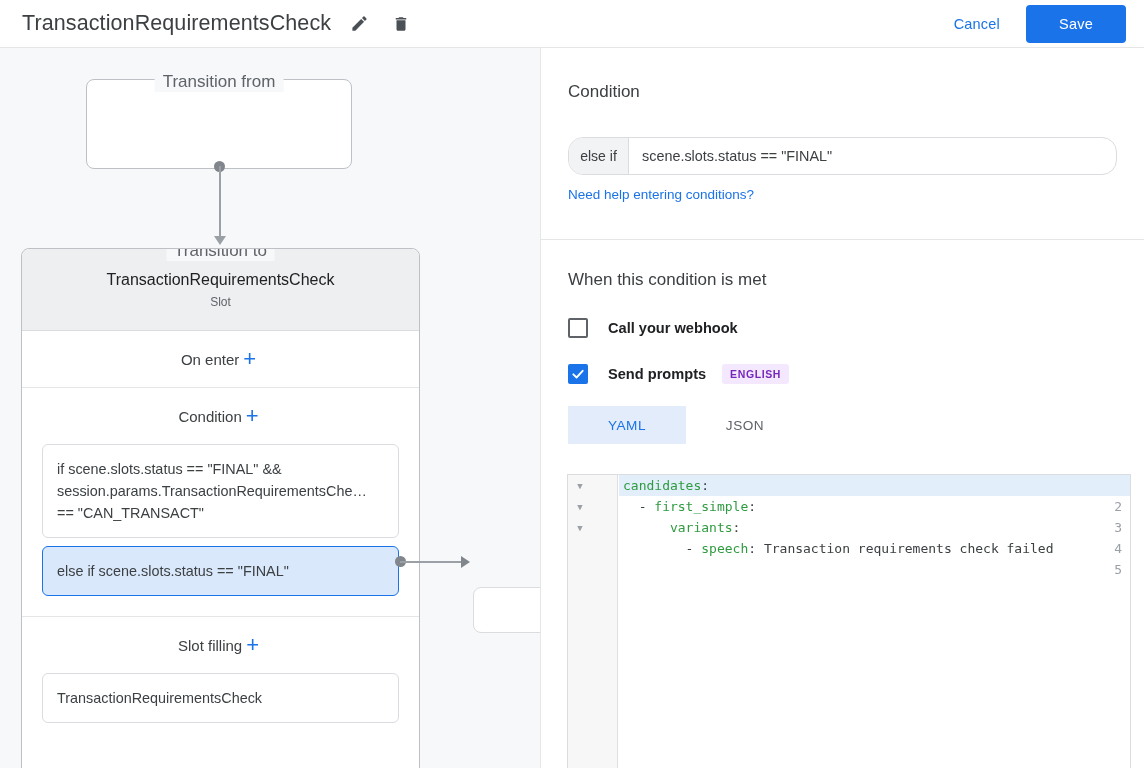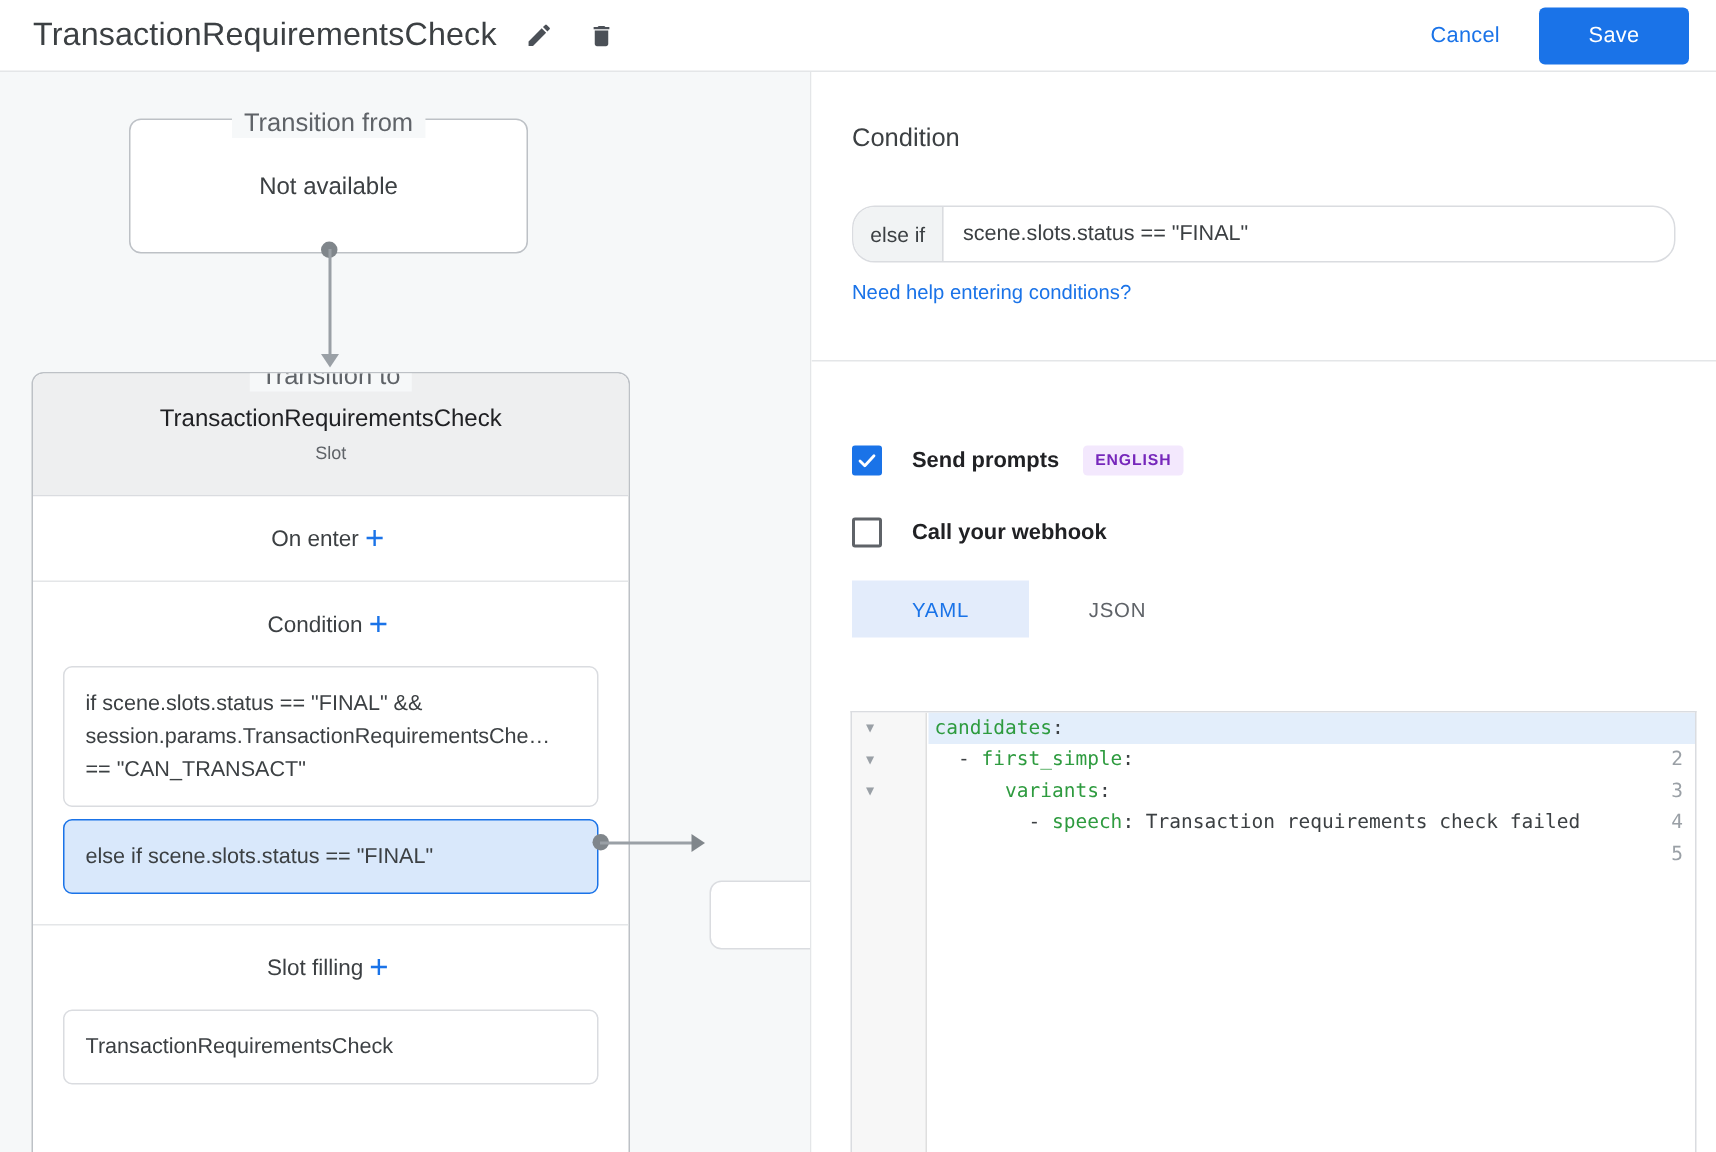--- a/index.html
+++ b/index.html
@@ -262,21 +262,20 @@
     <div class="topbar-spacer"></div>
 
     <button class="cancel-btn">Cancel</button>
     <button class="save-btn">Save</button>
   </div>
 
   <div class="canvas">
 
     <div class="node" id="node-from">
       <span class="node-legend">Transition from</span>
-      <div class="nf-label">Not available</div>
     </div>
 
     <div class="dot" style="left:214px; top:113px;"></div>
     <div class="conn-line" style="left:219px; top:118px; width:1.5px; height:73px;"></div>
     <div class="arrow-down" style="left:214px; top:188px;"></div>
 
     <div class="node" id="node-to">
       <span class="node-legend">Transition to</span>
 
       <div class="node-header">
@@ -327,34 +326,35 @@
         <div class="cond-prefix">else if</div>
         <input class="cond-value" type="text" value="scene.slots.status == &quot;FINAL&quot;" style="">
       </div>
 
       <a class="link" style="display:inline-block; margin-top:12px;">Need help entering conditions?</a>
     </div>
 
     <div class="divider-h" style="margin-top:36px;"></div>
 
     <div class="rsection" style="padding-top:30px;">
+      <div class="rtitle">When this condition is met</div>
+
+      <div class="cbrow" style="margin-top:28px;">
+        <div class="cbox"></div>
+        <span class="cblabel">Call your webhook</span>
+      </div>
 
       <div class="cbrow" style="margin-top:26px;">
         <div class="cbox checked">
           <svg width="14" height="14" viewBox="0 0 24 24" fill="none" stroke="#ffffff" stroke-width="3.2" stroke-linecap="round" stroke-linejoin="round">
             <polyline points="4,12.5 9.5,18 20,6.5"></polyline>
           </svg>
         </div>
         <span class="cblabel">Send prompts</span>
         <span class="badge">ENGLISH</span>
-      </div>
-
-      <div class="cbrow" style="margin-top:28px;">
-        <div class="cbox"></div>
-        <span class="cblabel">Call your webhook</span>
       </div>
 
 
       <div class="tabs" style="margin-top:22px;">
         <div class="tab active">YAML</div>
         <div class="tab">JSON</div>
       </div>
     </div>
 
   </div>

